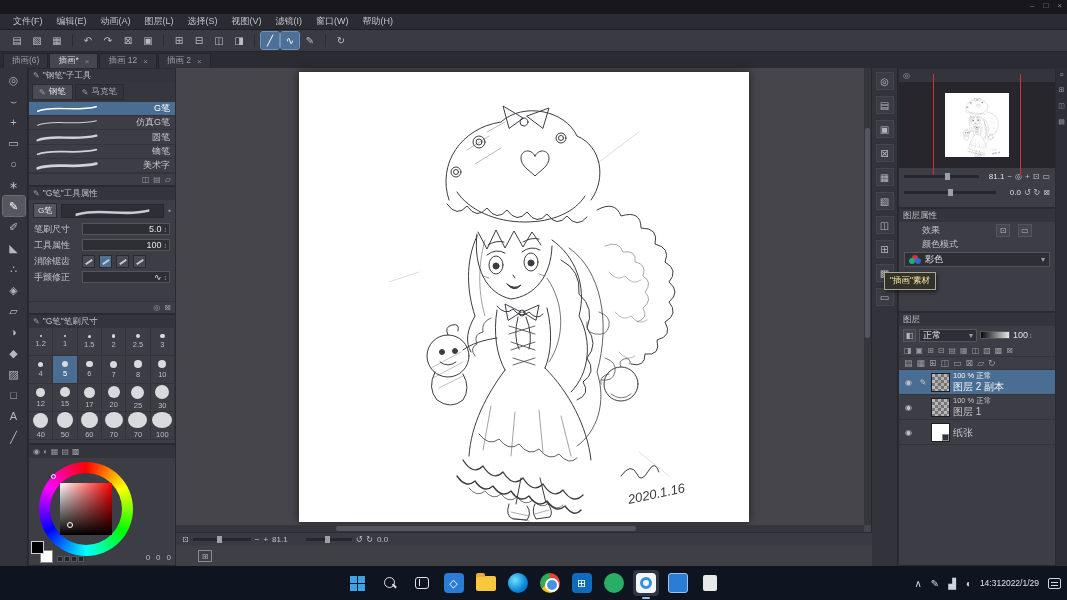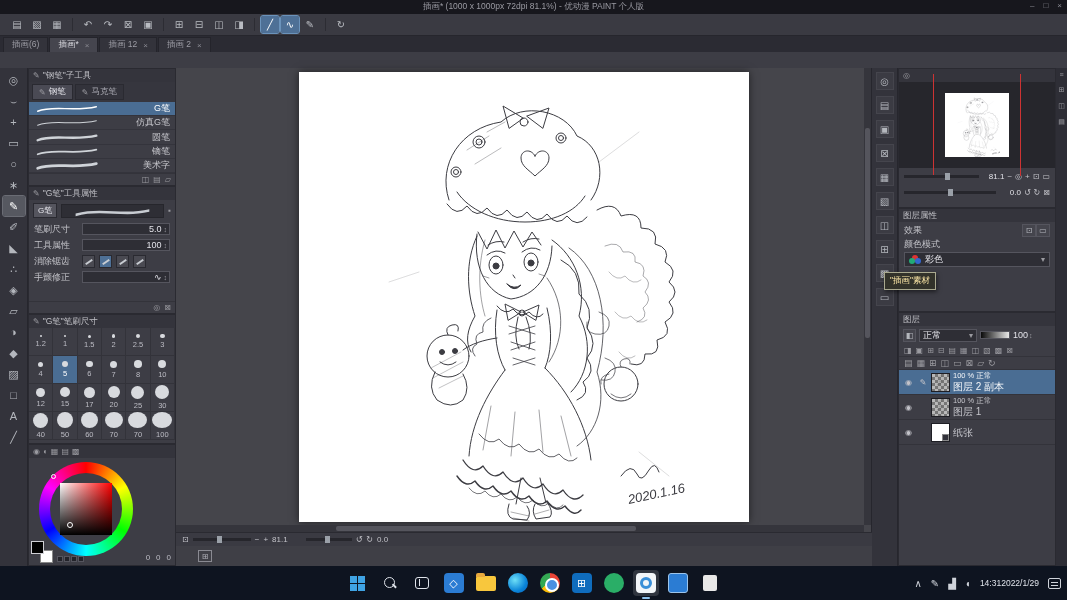--- a/index.html
+++ b/index.html
@@ -87,21 +87,21 @@
 
 .rightcol{flex:none;width:158px;display:flex;flex-direction:column}
 .thumbbox{position:relative;height:86px;background:#26262c;display:flex;align-items:center;justify-content:center}
 .thumb{position:relative;width:64px;height:64px;background:#fff}
 .redline{position:absolute;top:-8px;bottom:-8px;width:1px;background:#c33}
 .navrow{height:16px;display:flex;align-items:center;gap:3px;padding:0 5px;font-size:8px;color:#c2c2c8}
 .navrow .val{min-width:22px;text-align:right;color:#e2e2e8}
 .nsl{flex:1;height:3px;background:#26262c;position:relative}
 .nsl i{position:absolute;left:55%;top:-2px;width:5px;height:7px;background:#9aa0a8}
 
-.lpr{height:16px;display:flex;align-items:center;gap:0;padding:0 5px}
+.lpr{height:16px;display:flex;align-items:center;gap:8px;padding:0 23px}
 .lpr .lab{color:#c2c2c8}
 .effbtn{width:14px;height:13px;border:1px solid #55555e;background:#45454d;display:flex;align-items:center;justify-content:center;font-size:8px;color:#b4b7bd}
 .cmdrop{margin:1px 5px;height:15px;background:#2e2e35;border:1px solid #55555e;display:flex;align-items:center;gap:4px;padding:0 4px;color:#e2e2e8}
 .tridots{position:relative;width:12px;height:9px}
 .tridots i{position:absolute;width:6px;height:6px;border-radius:50%}
 .tridots i:nth-child(1){left:3px;top:0;background:#d33}
 .tridots i:nth-child(2){left:0;bottom:0;background:#2a7}
 .tridots i:nth-child(3){right:0;bottom:0;background:#36c}
 
 .blrow{height:18px;display:flex;align-items:center;gap:3px;padding:0 4px}
@@ -234,28 +234,38 @@
 
       <path d="M322,404 q10,-14 16,-2 q4,10 12,-4 q6,-10 10,2"></path>
     </g>
     <text x="330" y="432" font-size="13" font-style="italic" fill="#3c3c42" transform="rotate(-12 330 432)">2020.1.16</text>
   </symbol>
 </svg>
 
 <div id="app">
 
   <div class="titlebar">
-    <span>插画* (1000 x 1000px 72dpi 81.1%) - 优动漫 PAINT 个人版</span>
     <span class="winbtns">
       <span>–</span>
       <span>□</span>
       <span>×</span>
     </span>
   </div>
 
+  <div class="menubar">
+    <span>文件(F)</span>
+    <span>编辑(E)</span>
+    <span>动画(A)</span>
+    <span>图层(L)</span>
+    <span>选择(S)</span>
+    <span>视图(V)</span>
+    <span>滤镜(I)</span>
+    <span>窗口(W)</span>
+    <span>帮助(H)</span>
+  </div>
 
   <div class="toolbar">
     <span class="tb">▤</span>
     <span class="tb">▧</span>
     <span class="tb">▦</span>
     <span class="tbsep"></span>
     <span class="tb">↶</span>
     <span class="tb">↷</span>
     <span class="tb">⊠</span>
     <span class="tb">▣</span>

